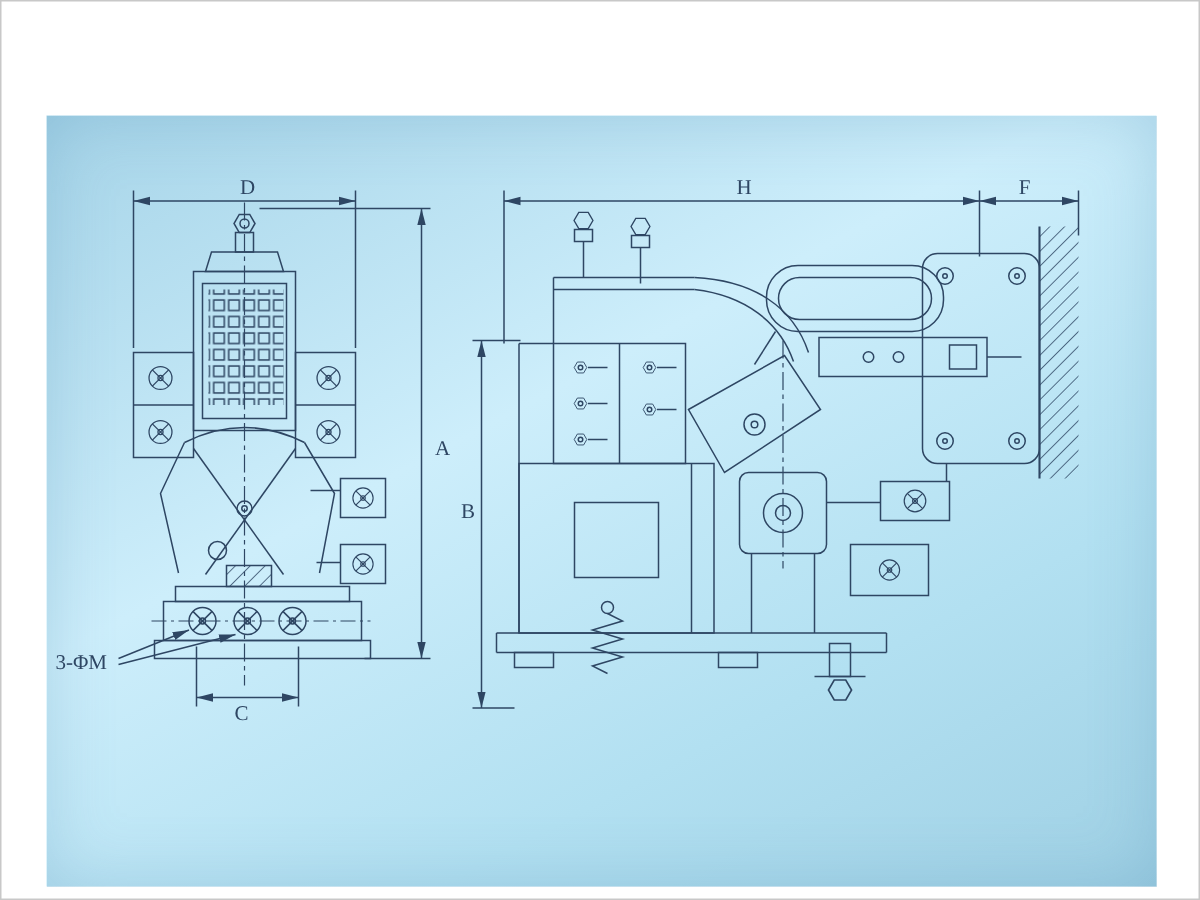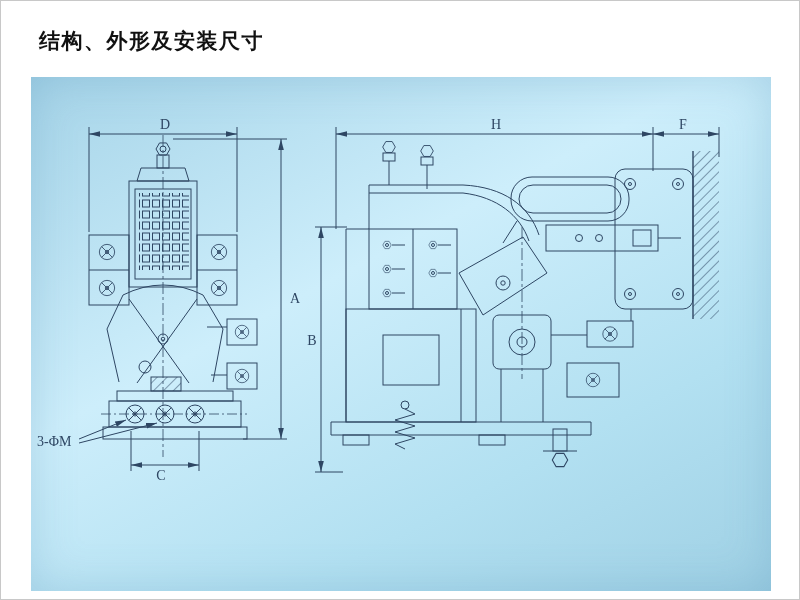--- a/index.html
+++ b/index.html
@@ -31,21 +31,20 @@
     font-size:14px;
     fill:var(--line,#2e4663);
     stroke:none;
   }
 </style>
 </head>
 <body>
 
 <div class="page">
 
-  <h1 class="title">结构、外形及安装尺寸</h1>
 
   <div class="panel">
     <svg viewBox="0 0 740 512" width="740" height="512">
       <defs>
         <marker id="arr" viewBox="0 0 12 8" markerWidth="12" markerHeight="8" refX="11" refY="4" orient="auto-start-reverse">
           <path d="M0,1.2 L11,4 L0,6.8 Z" fill="currentColor"></path>
         </marker>
         <pattern id="hatch" width="7" height="7" patternUnits="userSpaceOnUse" patternTransform="rotate(45)">
           <line x1="0" y1="0" x2="0" y2="7" stroke="currentColor" stroke-width="1"></line>
         </pattern>

